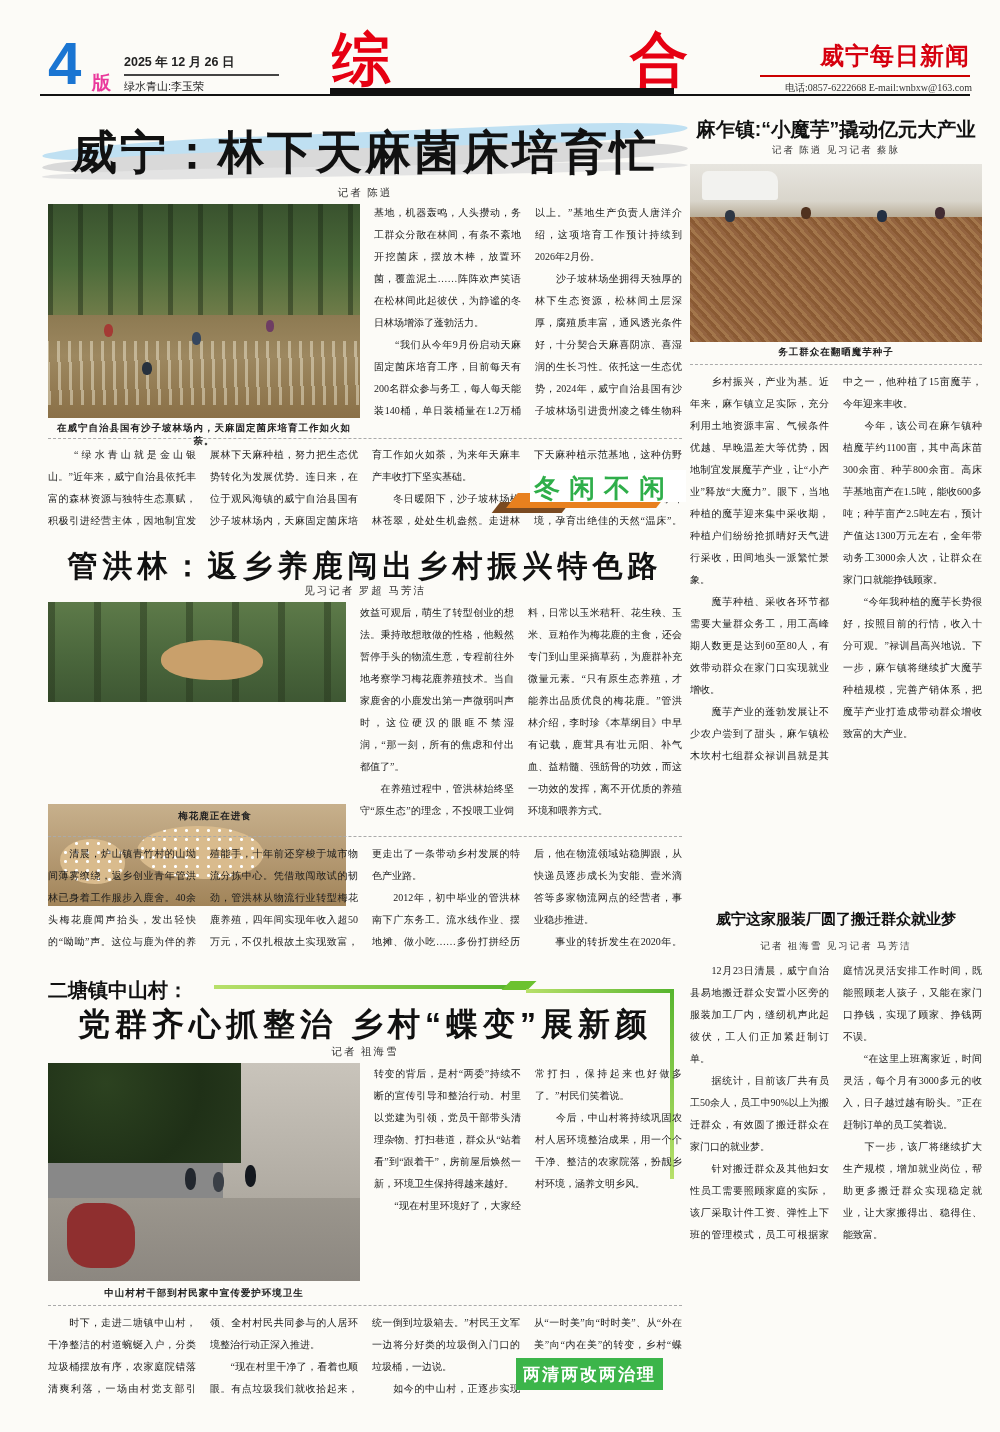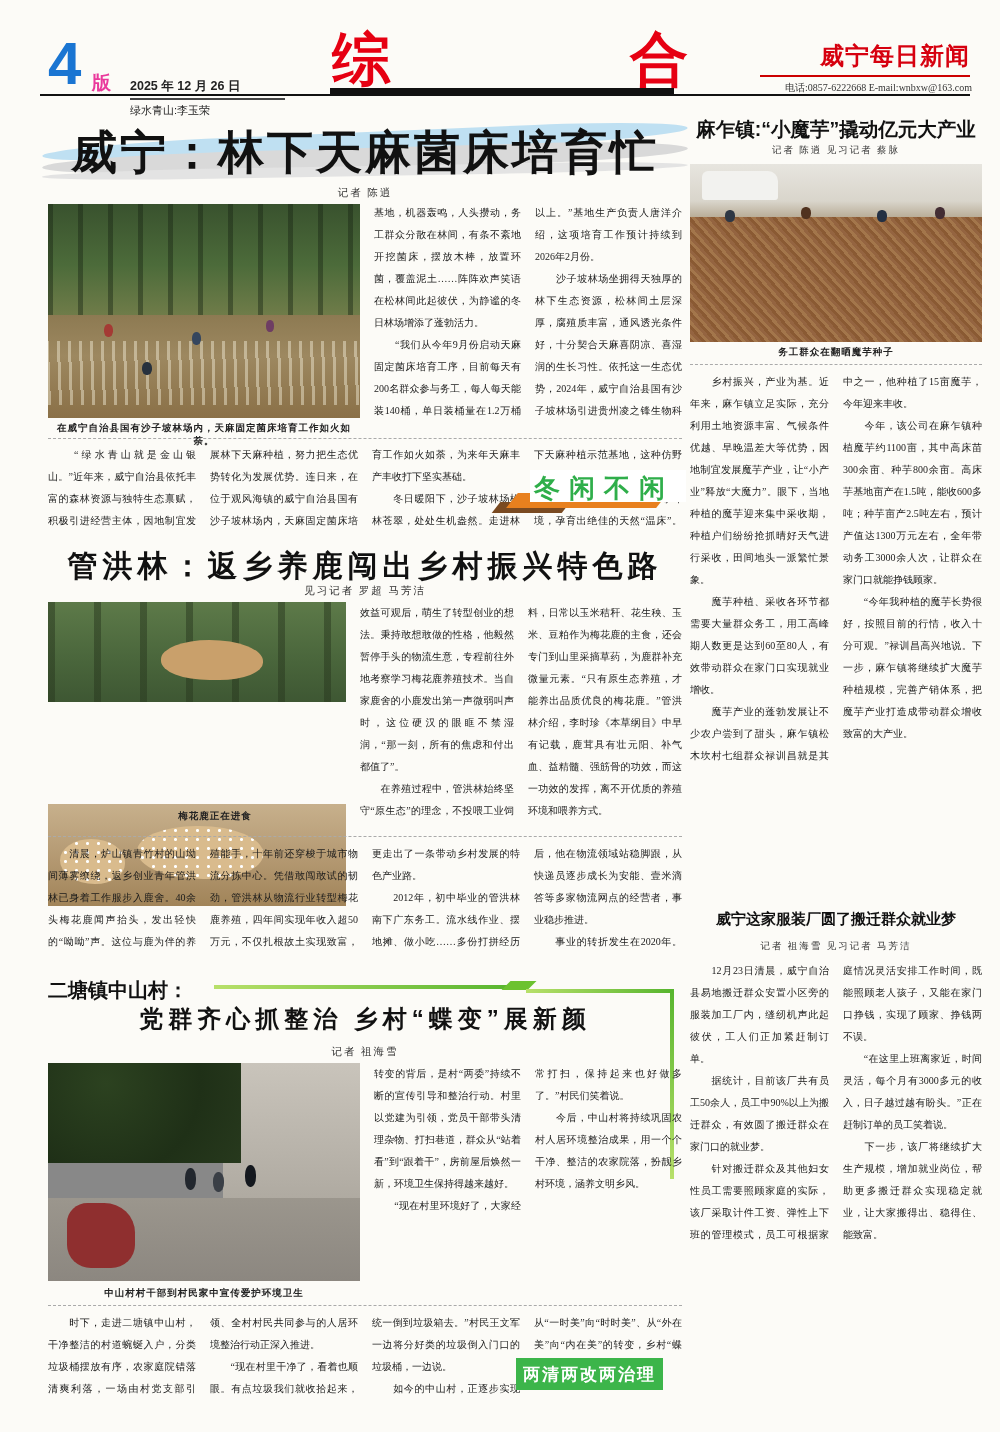--- a/index.html
+++ b/index.html
@@ -75,21 +75,21 @@
   .badge-green-box{position:absolute;background:#3cb54a;color:#fff;font-family:"Liberation Sans",sans-serif;
       font-weight:900;font-size:17px;letter-spacing:2px;padding:5px 7px 4px 7px;white-space:nowrap;}
 </style>
 </head>
 <body>
 
 <div class="page">
 
   <div class="abs page-num" style="left:48px;top:34px;">4</div>
   <div class="abs page-ban" style="left:92px;top:70px;">版</div>
-  <div class="abs" style="left:130px;top:54px;margin-top:24px;">
+  <div class="abs" style="left:124px;top:54px;">
     <div class="hdr-date">2025 年 12 月 26 日</div>
     <div class="hdr-date-line"></div>
     <div class="hdr-editor">绿水青山:李玉荣</div>
   </div>
   <div class="abs section-title" style="left:332px;top:30px;width:356px;">
     <span>综</span>
     <span>合</span>
   </div>
   <div class="abs" style="left:760px;top:40px;width:210px;">
     <div class="masthead">威宁每日新闻</div>
@@ -159,21 +159,21 @@
 　　2012年，初中毕业的管洪林南下广东务工。流水线作业、摆地摊、做小吃……多份打拼经历后，他在物流领域站稳脚跟，从快递员逐步成长为安能、壹米滴答等多家物流网点的经营者，事业稳步推进。
 　　事业的转折发生在2020年。一次与东北物流行业友人的闲聊中，管洪林首次了解到梅花鹿养殖产业，得知其经济效益可观。</div>
   </div>
 
   <div class="abs" style="left:48px;top:975px;width:634px;height:457px;">
     <div class="kicker abs" style="left:0;top:2px;font-size:20px;">二塘镇中山村：</div>
     <div class="vg-h" style="left:166px;top:10px;width:300px;"></div>
     <div class="vg-zig" style="left:458px;top:6px;"></div>
     <div class="vg-h" style="left:478px;top:14px;width:146px;"></div>
     <div class="vg-v" style="left:622px;top:14px;height:190px;"></div>
-    <div class="headline abs" style="left:0;top:28px;width:634px;font-size:24px;letter-spacing:5px;">党群齐心抓整治  乡村“蝶变”展新颜</div>
+    <div class="headline abs" style="left:0;top:28px;width:634px;font-size:32px;letter-spacing:5px;">党群齐心抓整治  乡村“蝶变”展新颜</div>
     <div class="abs byline" style="left:0;top:70px;width:634px;">记者  祖海雪</div>
 
     <div class="abs photo" style="left:0;top:88px;width:312px;height:218px;">
       <div class="pv-wall"></div>
       <div class="pv-foliage"></div>
       <div class="pv-ground"></div>
       <div class="pv-moto"></div>
       <div class="fig" style="left:44%;top:48%;width:11px;height:22px;background:#22272e;"></div>
       <div class="fig" style="left:53%;top:50%;width:11px;height:20px;background:#3a3f46;"></div>
       <div class="fig" style="left:63%;top:47%;width:11px;height:22px;background:#14181e;"></div>

